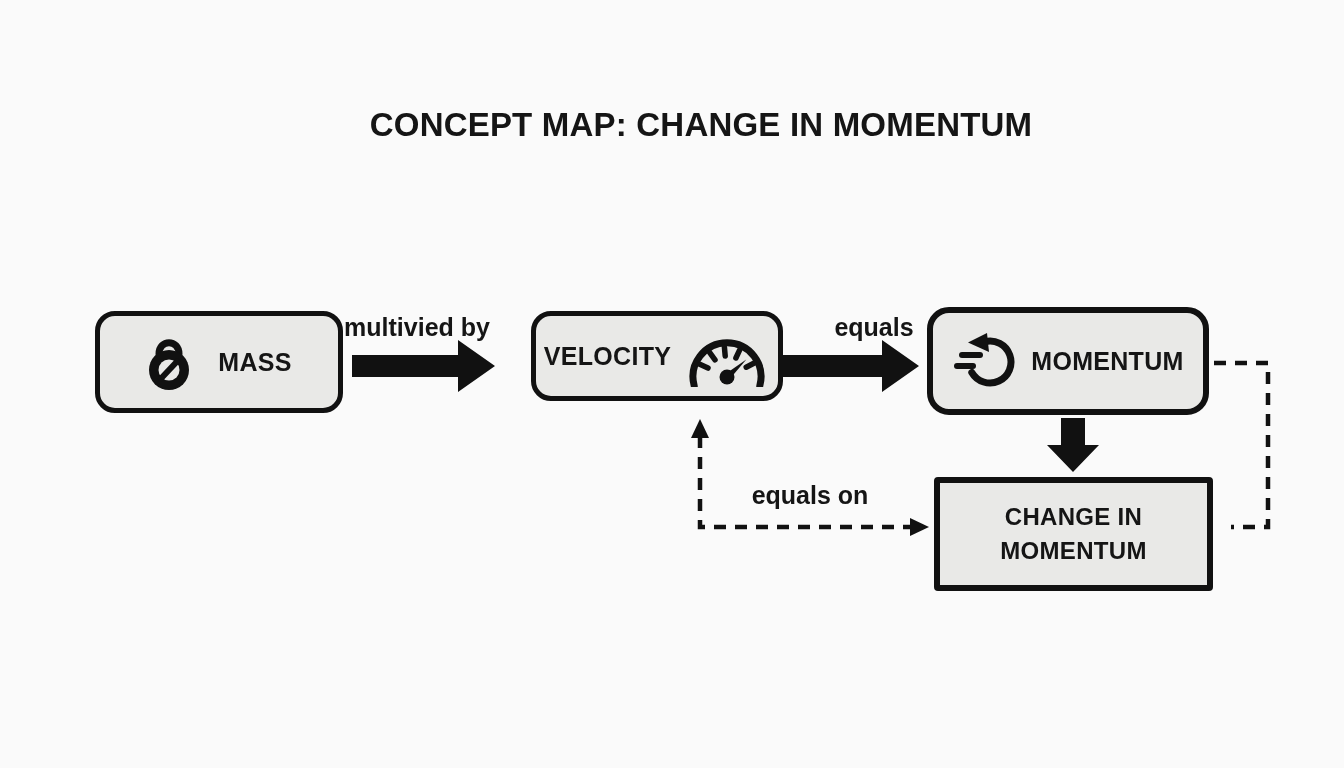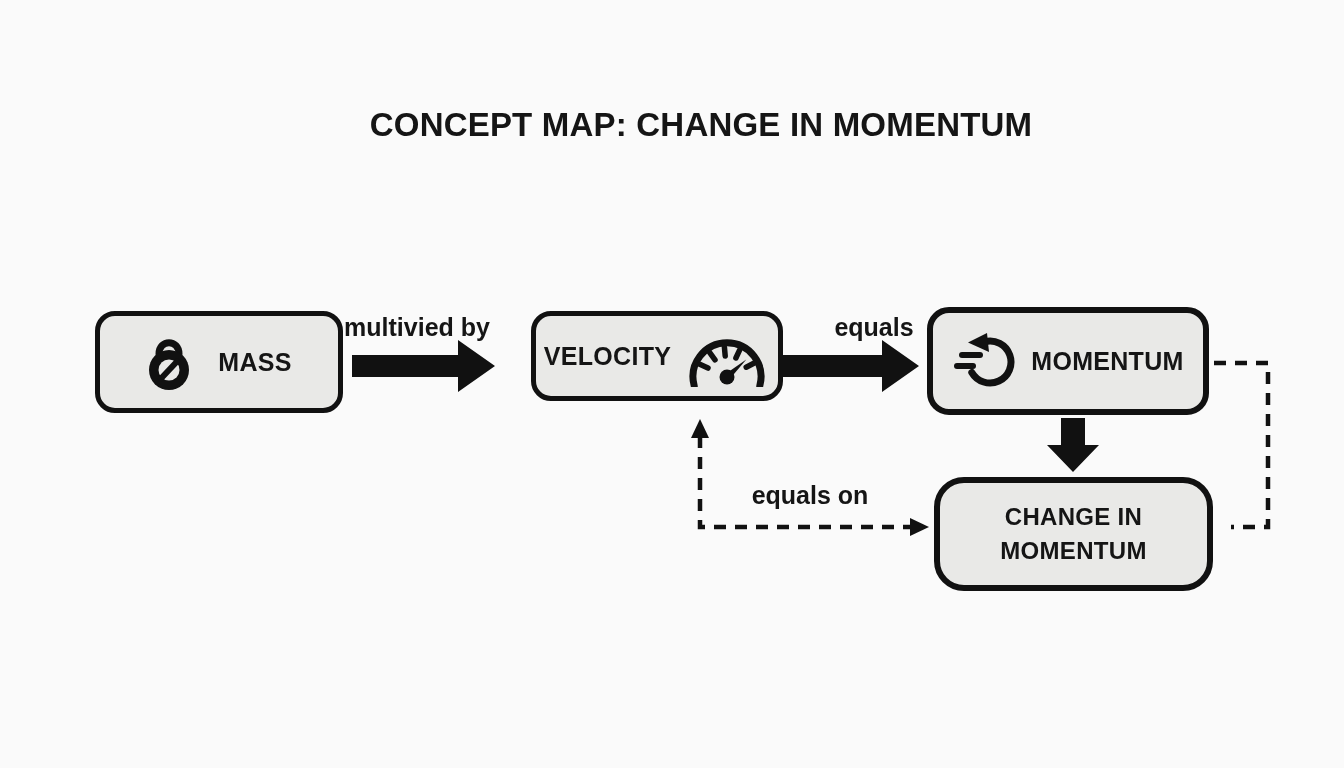--- a/index.html
+++ b/index.html
@@ -48,21 +48,21 @@
   }
   .node-label{
     font-size:25px;
     font-weight:700;
     letter-spacing:0.3px;
     white-space:nowrap;
   }
   #node-mass{ left:95px; top:311px; width:248px; height:102px; gap:26px; }
   #node-velocity{ left:531px; top:311px; width:252px; height:90px; gap:13px; }
   #node-momentum{ left:927px; top:307px; width:282px; height:108px; gap:15px; border-width:6px; border-radius:22px; }
-  #node-change{ left:934px; top:477px; width:279px; height:114px; border-width:6px; border-radius:30px; }
+  #node-change{ left:934px; top:477px; width:279px; height:114px; border-width:6px; border-radius:4px; }
   #node-change .node-label{
     font-size:24px;
     line-height:1.4;
     text-align:center;
     max-width:215px;
     white-space:normal;
   }
   .icon{ display:block; color:var(--stroke,#111); flex:0 0 auto; }
   .edge-label{
     position:absolute;

